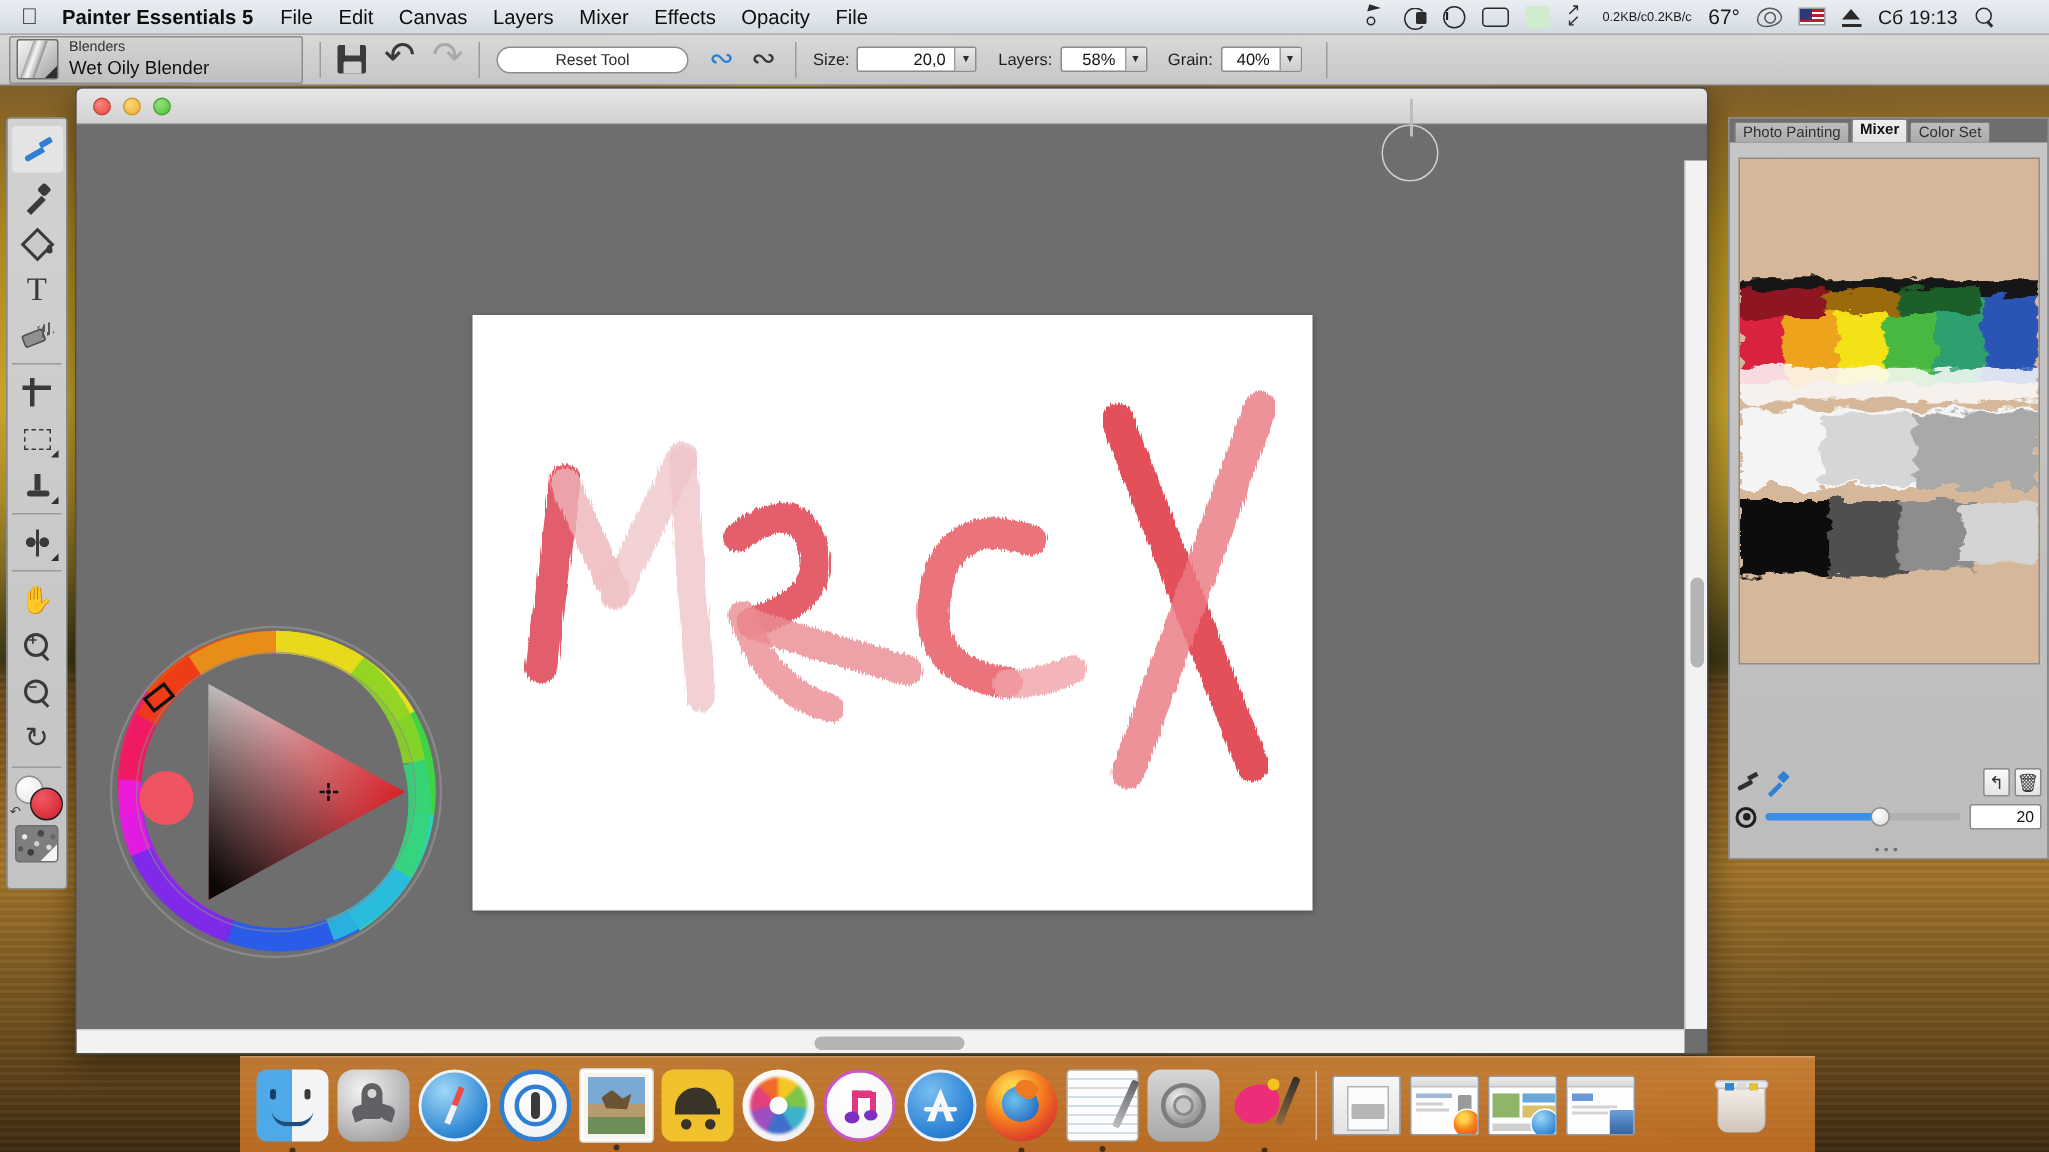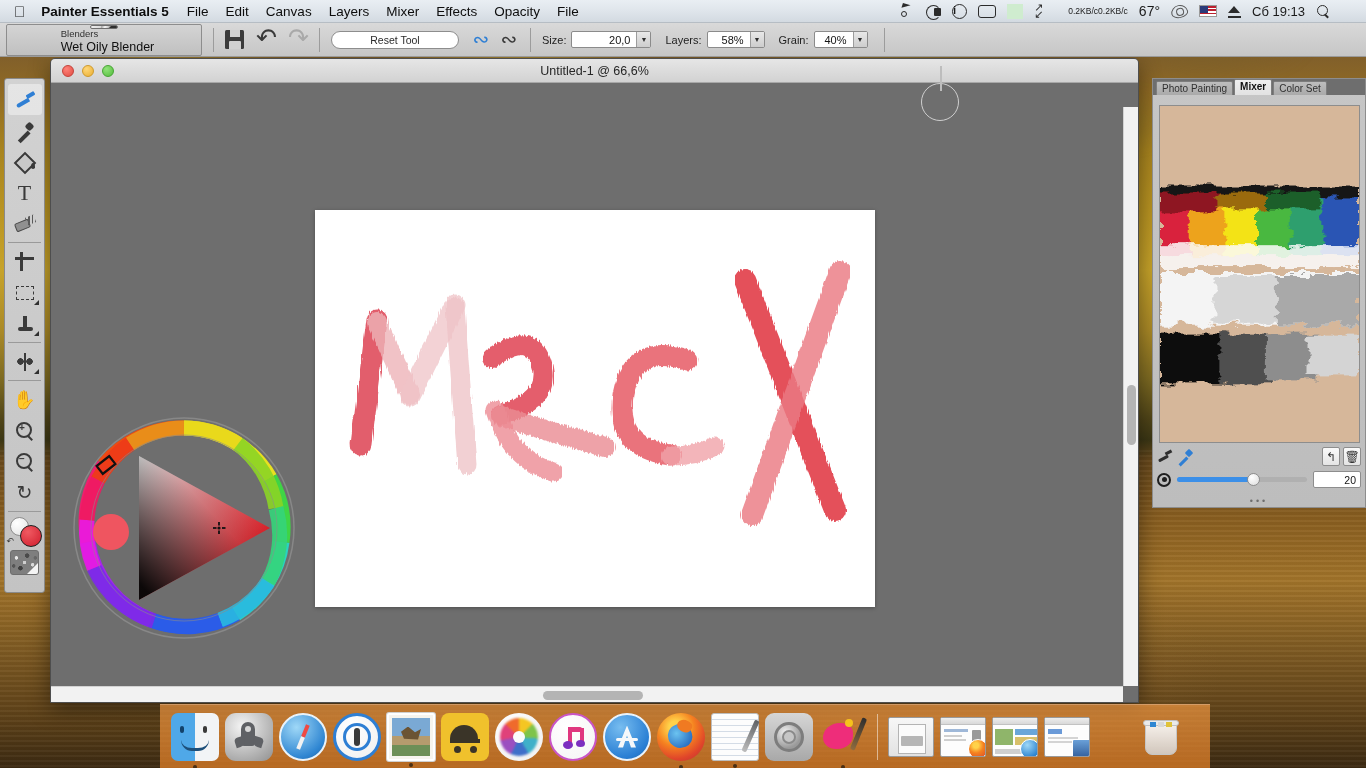--- a/index.html
+++ b/index.html
@@ -51,21 +51,21 @@
     background: linear-gradient(to bottom, #e9eef3 0%, #dfe5eb 50%, #d3dae1 100%);
     border-bottom: 1px solid #b6bdc4;
     display: flex; align-items: center; z-index: 60;
     font-size: 13px; color: #0d0d0d;
   }
   .apple-logo { margin: 0 16px 0 14px; font-size: 15px; line-height: 1; color:#262626; }
   .app-name { font-weight: bold; font-size: 13.5px; margin-right: 18px; }
   .menu-item { margin-right: 17px; font-size: 13.5px; white-space: nowrap; }
   .menu-right { margin-left: auto; display: flex; align-items: center; padding-right: 9px; gap: 11px; }
   .mi { display: flex; align-items: center; color: #1a1a1a; }
-  .net-rate { font-size: 8.5px; line-height: 9px; text-align: right; font-family:"Liberation Sans",sans-serif;margin-left:10px;}
+  .net-rate { font-size: 8.5px; line-height: 9px; text-align: right; font-family:"Liberation Sans",sans-serif;}
   .temp { font-size: 14px; }
   .clock { font-size: 13px; }
 
   
   .ic-cursor { width:14px;height:14px;position:relative;}
   .ic-cursor::before{content:"";position:absolute;left:1px;top:0;width:0;height:0;
     border-left:8px solid #2b2b2b;border-bottom:5px solid transparent;border-top:0;transform:rotate(18deg);}
   .ic-cursor::after{content:"";position:absolute;left:0;bottom:1px;width:4px;height:4px;border-radius:50%;
     border:1.4px solid #2b2b2b;}
   .ic-lock { width:15px;height:15px;position:relative;}
@@ -95,21 +95,21 @@
   .app-toolbar {
     position: absolute; top: 23px; left: 0; width: 1366px; height: 34px;
     background: linear-gradient(to bottom,#d9d9d9,#c6c6c6);
     border-bottom: 1px solid #9a9a9a;
     display: flex; align-items: center; z-index: 55;
   }
   .brush-selector {
     width: 196px; height: 32px; margin-left: 6px;
     background: linear-gradient(to bottom,#d4d4d4,#c0c0c0);
     border:1px solid #8d8d8d; border-radius:2px;
-    display:flex; align-items:center; padding:0 4px;flex-direction:column;
+    display:flex; align-items:center; padding:0 4px;
   }
   .brush-thumb{width:28px;height:27px;border:1px solid #6e6e6e;border-radius:2px;
     background:linear-gradient(135deg,#f2f2f2 0%,#d8d8d8 40%,#bdbdbd 70%,#9f9f9f 100%);position:relative;overflow:hidden;}
   .brush-thumb::before{content:"";position:absolute;left:6px;top:-4px;width:9px;height:34px;
     background:linear-gradient(90deg,#9e9e9e,#f6f6f6 40%,#cfcfcf 70%,#8e8e8e);transform:rotate(20deg);border-radius:3px;}
   .brush-thumb::after{content:"";position:absolute;right:0;bottom:0;border-left:8px solid transparent;border-bottom:8px solid #2e2e2e;}
   .brush-labels{margin-left:7px;line-height:1.15;}
   .brush-cat{font-size:9.5px;color:#303030;}
   .brush-name{font-size:12.5px;color:#101010;}
 
@@ -230,21 +230,21 @@
 
   .vscroll{position:absolute;right:0;top:24px;bottom:16px;width:15px;background:#f2f2f2;border-left:1px solid #d2d2d2;}
   .vthumb{position:absolute;left:3px;top:278px;width:9px;height:60px;background:#b4b4b4;border-radius:5px;}
   .hscroll{position:absolute;left:0;right:15px;bottom:0;height:16px;background:#f2f2f2;border-top:1px solid #d2d2d2;}
   .hthumb{position:absolute;top:4px;left:492px;width:100px;height:9px;background:#b4b4b4;border-radius:5px;}
 
   
   .colorwheel{position:absolute;left:68px;top:412px;width:233px;height:233px;z-index:52;}
 
   
-  .rpanel{position:absolute;right:0;top:78px;width:214px;height:430px;
+  .rpanel{position:absolute;right:0;top:78px;width:214px;height:495px;
     background:linear-gradient(to bottom,#c6c6c6,#bdbdbd);border:1px solid #8d8d8d;z-index:52;}
   .tabs{display:flex;height:16px;background:#6e6e6e;align-items:flex-end;padding-left:3px;}
   .tab{height:14px;padding:0 5px;font-size:10px;color:#303030;line-height:14px;
     background:linear-gradient(to bottom,#bdbdbd,#aaaaaa);border:1px solid #7d7d7d;border-bottom:none;
     border-radius:2px 2px 0 0;margin-right:1px;}
   .tab.active{background:linear-gradient(to bottom,#efefef,#e2e2e2);color:#101010;font-weight:bold;height:16px;}
   .mixer-pad{position:absolute;left:6px;top:26px;width:201px;height:338px;background:#d6b79a;
     border:1px solid #8d8d8d;overflow:hidden;}
   .mixer-controls{position:absolute;left:4px;right:4px;bottom:4px;height:56px;}
   .mc-row1{display:flex;align-items:center;height:20px;position:relative;}
@@ -386,21 +386,20 @@
     <div class="tb-end"></div>
   </div>
 
   <div class="docwin">
     <div class="titlebar">
       <div class="traffic">
         <div class="tl r"></div>
         <div class="tl y"></div>
         <div class="tl g"></div>
       </div>
-      <div class="doctitle">Untitled-1 @ 66,6%</div>
     </div>
 
     <div class="canvas-area">
       <div class="paper-sheet">
         <svg class="artwork" viewBox="0 0 560 397" preserveAspectRatio="none">
           <defs>
             <filter id="bristle">
               <feTurbulence type="fractalNoise" baseFrequency="0.9 0.02" numOctaves="3" seed="7" result="n"></feTurbulence>
               <feDisplacementMap in="SourceGraphic" in2="n" scale="5" xChannelSelector="R" yChannelSelector="G"></feDisplacementMap>
             </filter>

